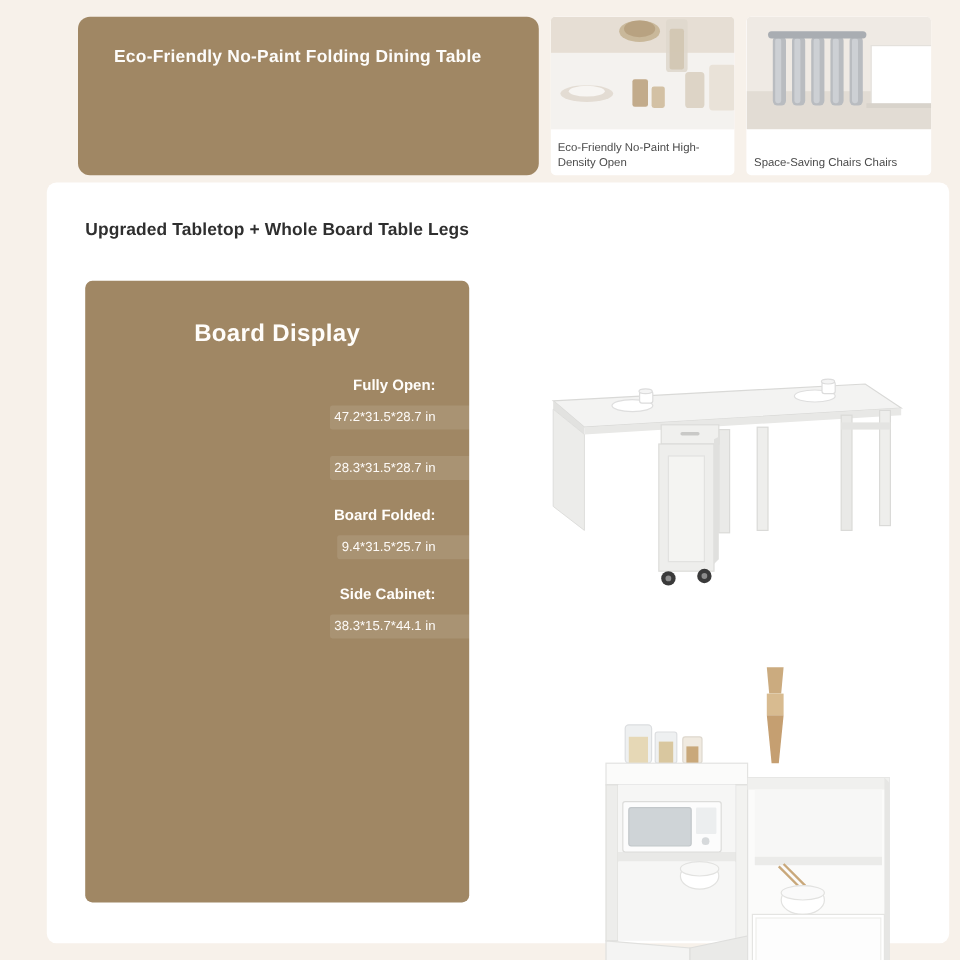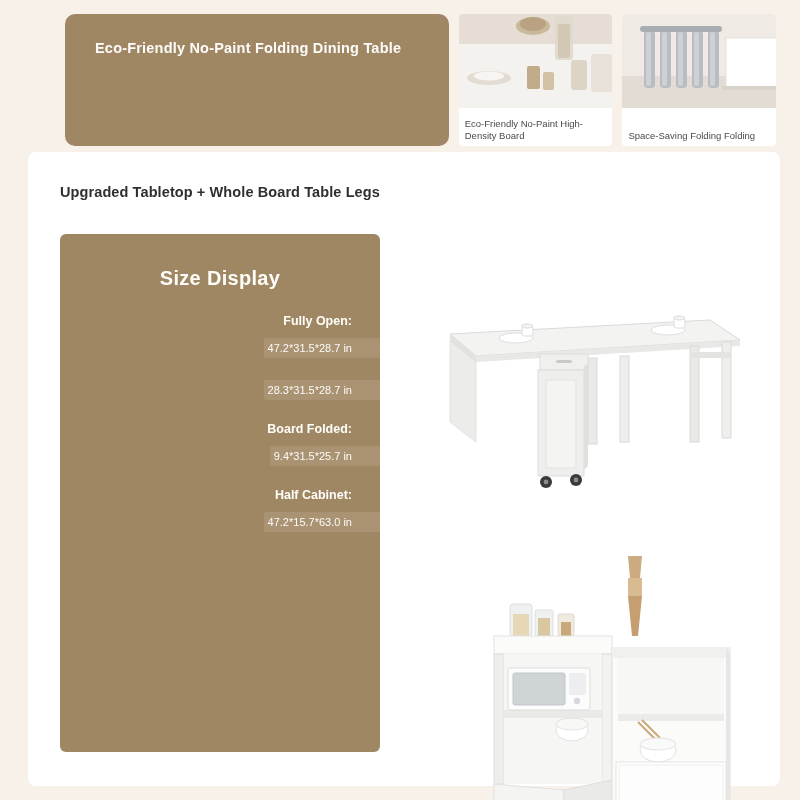--- a/index.html
+++ b/index.html
@@ -66,21 +66,21 @@
     position: absolute;
     left: 6px; bottom: 4px; right: 4px;
     font-size: 9.5px;
     line-height: 12px;
     color: #4a4a4a;
   }
 
   
   .main-card {
     position: absolute;
-    left: 28px; top: 152px;
+    left: 39px; top: 152px;
     width: 752px; height: 634px;
     background: #ffffff;
     border-radius: 8px;
   }
   .main-heading {
     position: absolute;
     left: 32px; top: 32px;
     font-size: 14.5px;
     font-weight: bold;
     color: #2f2f2f;
@@ -167,21 +167,21 @@
           <rect x="96" y="2" width="18" height="44" rx="3" fill="#dfd8cd" opacity="0.9"></rect>
           <rect x="99" y="10" width="12" height="34" rx="2" fill="#cfc3ae" opacity="0.8"></rect>
           <ellipse cx="30" cy="64" rx="22" ry="7" fill="#e3dcd3"></ellipse>
           <ellipse cx="30" cy="62" rx="15" ry="4.5" fill="#f7f5f2"></ellipse>
           <rect x="68" y="52" width="13" height="23" rx="2" fill="#c2ab8b"></rect>
           <rect x="84" y="58" width="11" height="18" rx="2" fill="#d3c1a4"></rect>
           <rect x="112" y="46" width="16" height="30" rx="3" fill="#ddd4c6"></rect>
           <rect x="132" y="40" width="22" height="38" rx="3" fill="#e9e2d8"></rect>
         </svg>
       </div>
-      <div class="cap">Eco-Friendly No-Paint High-Density Board</div>
+      <div class="cap">Eco-Friendly No-Paint High-Density Open</div>
     </div>
 
     <div class="thumb">
       <div class="pic">
         <svg width="163" height="94" viewBox="0 0 163 94">
           <rect x="0" y="0" width="163" height="94" fill="#efeae4"></rect>
           <rect x="0" y="62" width="163" height="32" fill="#e2dcd4"></rect>
           <g fill="#b9bcc0">
             <rect x="22" y="16" width="11" height="58" rx="4"></rect>
             <rect x="38" y="16" width="11" height="58" rx="4"></rect>
@@ -195,49 +195,49 @@
             <rect x="56" y="18" width="5" height="54" rx="2"></rect>
             <rect x="72" y="18" width="5" height="54" rx="2"></rect>
             <rect x="88" y="18" width="5" height="54" rx="2"></rect>
           </g>
           <rect x="18" y="12" width="82" height="6" rx="3" fill="#a9adb2"></rect>
           <rect x="104" y="24" width="59" height="50" fill="#ffffff"></rect>
           <rect x="104" y="24" width="59" height="50" fill="none" stroke="#e4e1dc"></rect>
           <rect x="100" y="72" width="63" height="4" fill="#d8d3cb"></rect>
         </svg>
       </div>
-      <div class="cap">Space-Saving Folding Folding</div>
+      <div class="cap">Space-Saving Chairs Chairs</div>
     </div>
   </div>
 
   <div class="main-card">
 
     <div class="main-heading">Upgraded Tabletop + Whole Board Table Legs</div>
 
     <div class="size-panel">
-      <div class="size-title">Size Display</div>
+      <div class="size-title">Board Display</div>
       <div class="size-list">
 
         <div class="size-item">
           <div class="size-label">Fully Open:</div>
           <div class="size-value">47.2*31.5*28.7 in</div>
         </div>
 
         <div class="size-item">
           <div class="size-value">28.3*31.5*28.7 in</div>
         </div>
 
         <div class="size-item">
           <div class="size-label">Board Folded:</div>
           <div class="size-value">9.4*31.5*25.7 in</div>
         </div>
 
         <div class="size-item">
-          <div class="size-label">Half Cabinet:</div>
-          <div class="size-value">47.2*15.7*63.0 in</div>
+          <div class="size-label">Side Cabinet:</div>
+          <div class="size-value">38.3*15.7*44.1 in</div>
         </div>
 
       </div>
     </div>
 
     <div class="product-area">
 
       <svg class="img-table" width="340" height="220" viewBox="0 0 340 220" style="top:60px;left:10px;position:absolute;">
 
         <polygon points="40,40 300,26 330,46 66,62" fill="#f3f3f2" stroke="#d9d9d7" stroke-width="1"></polygon>

